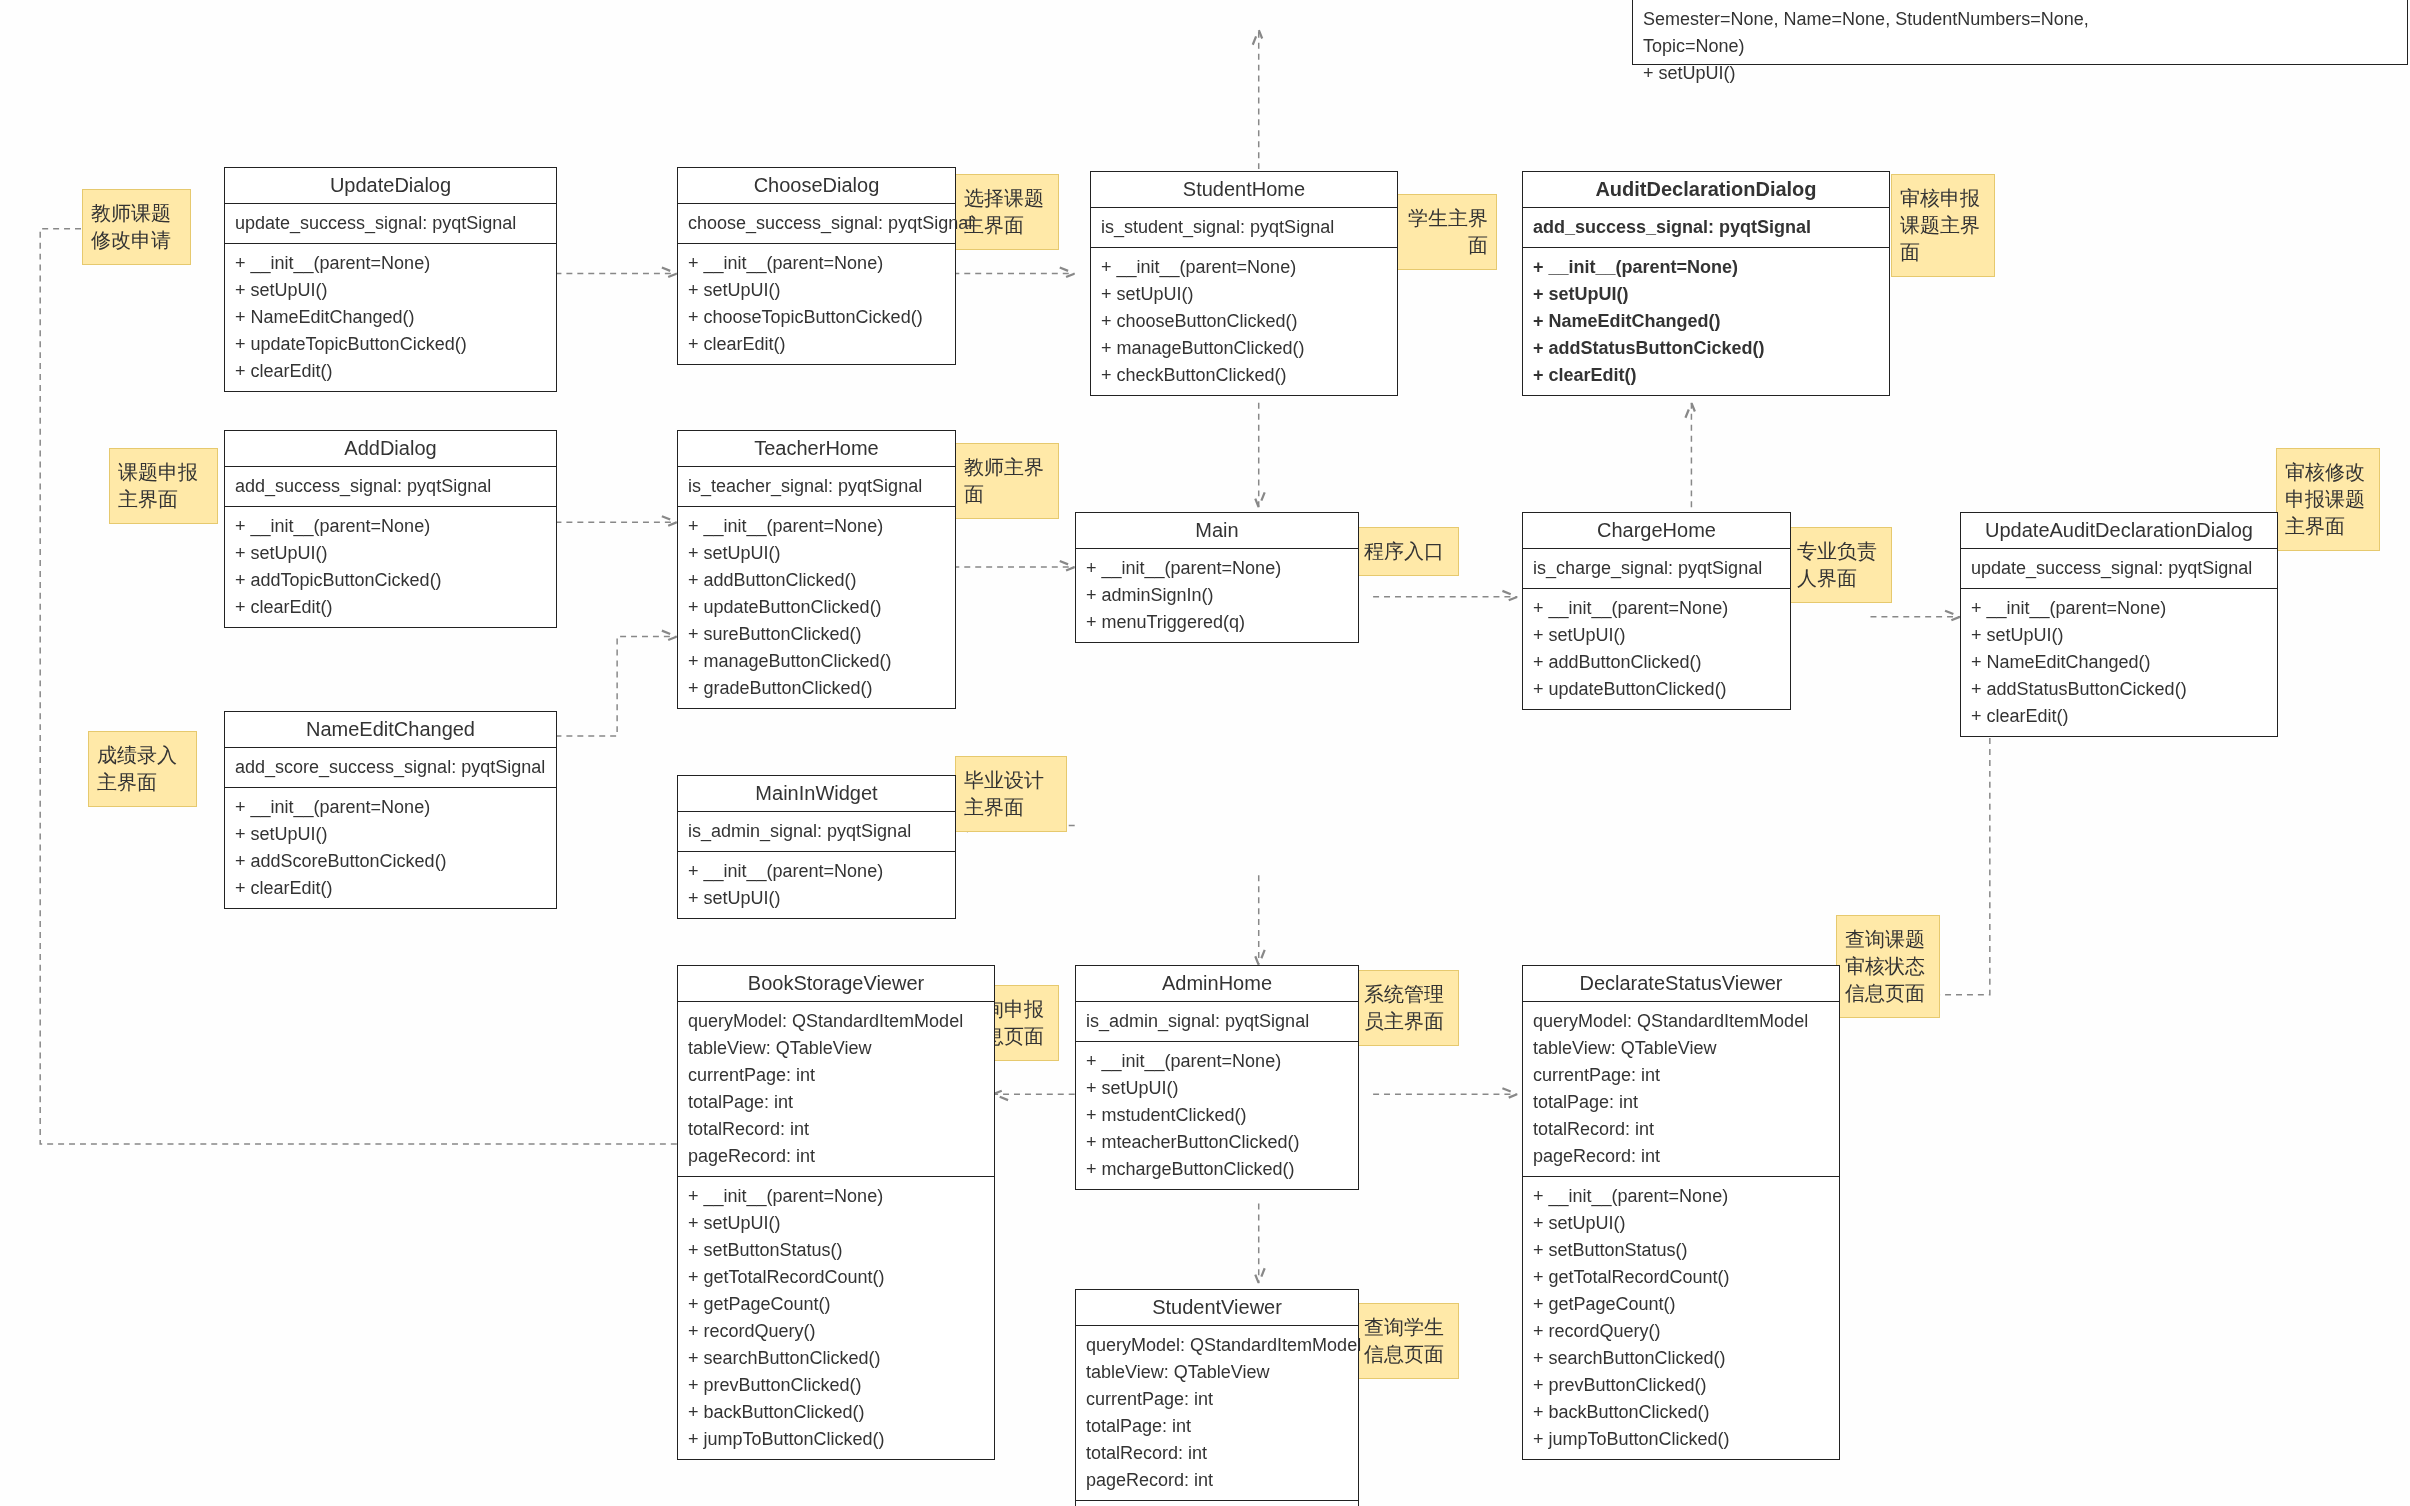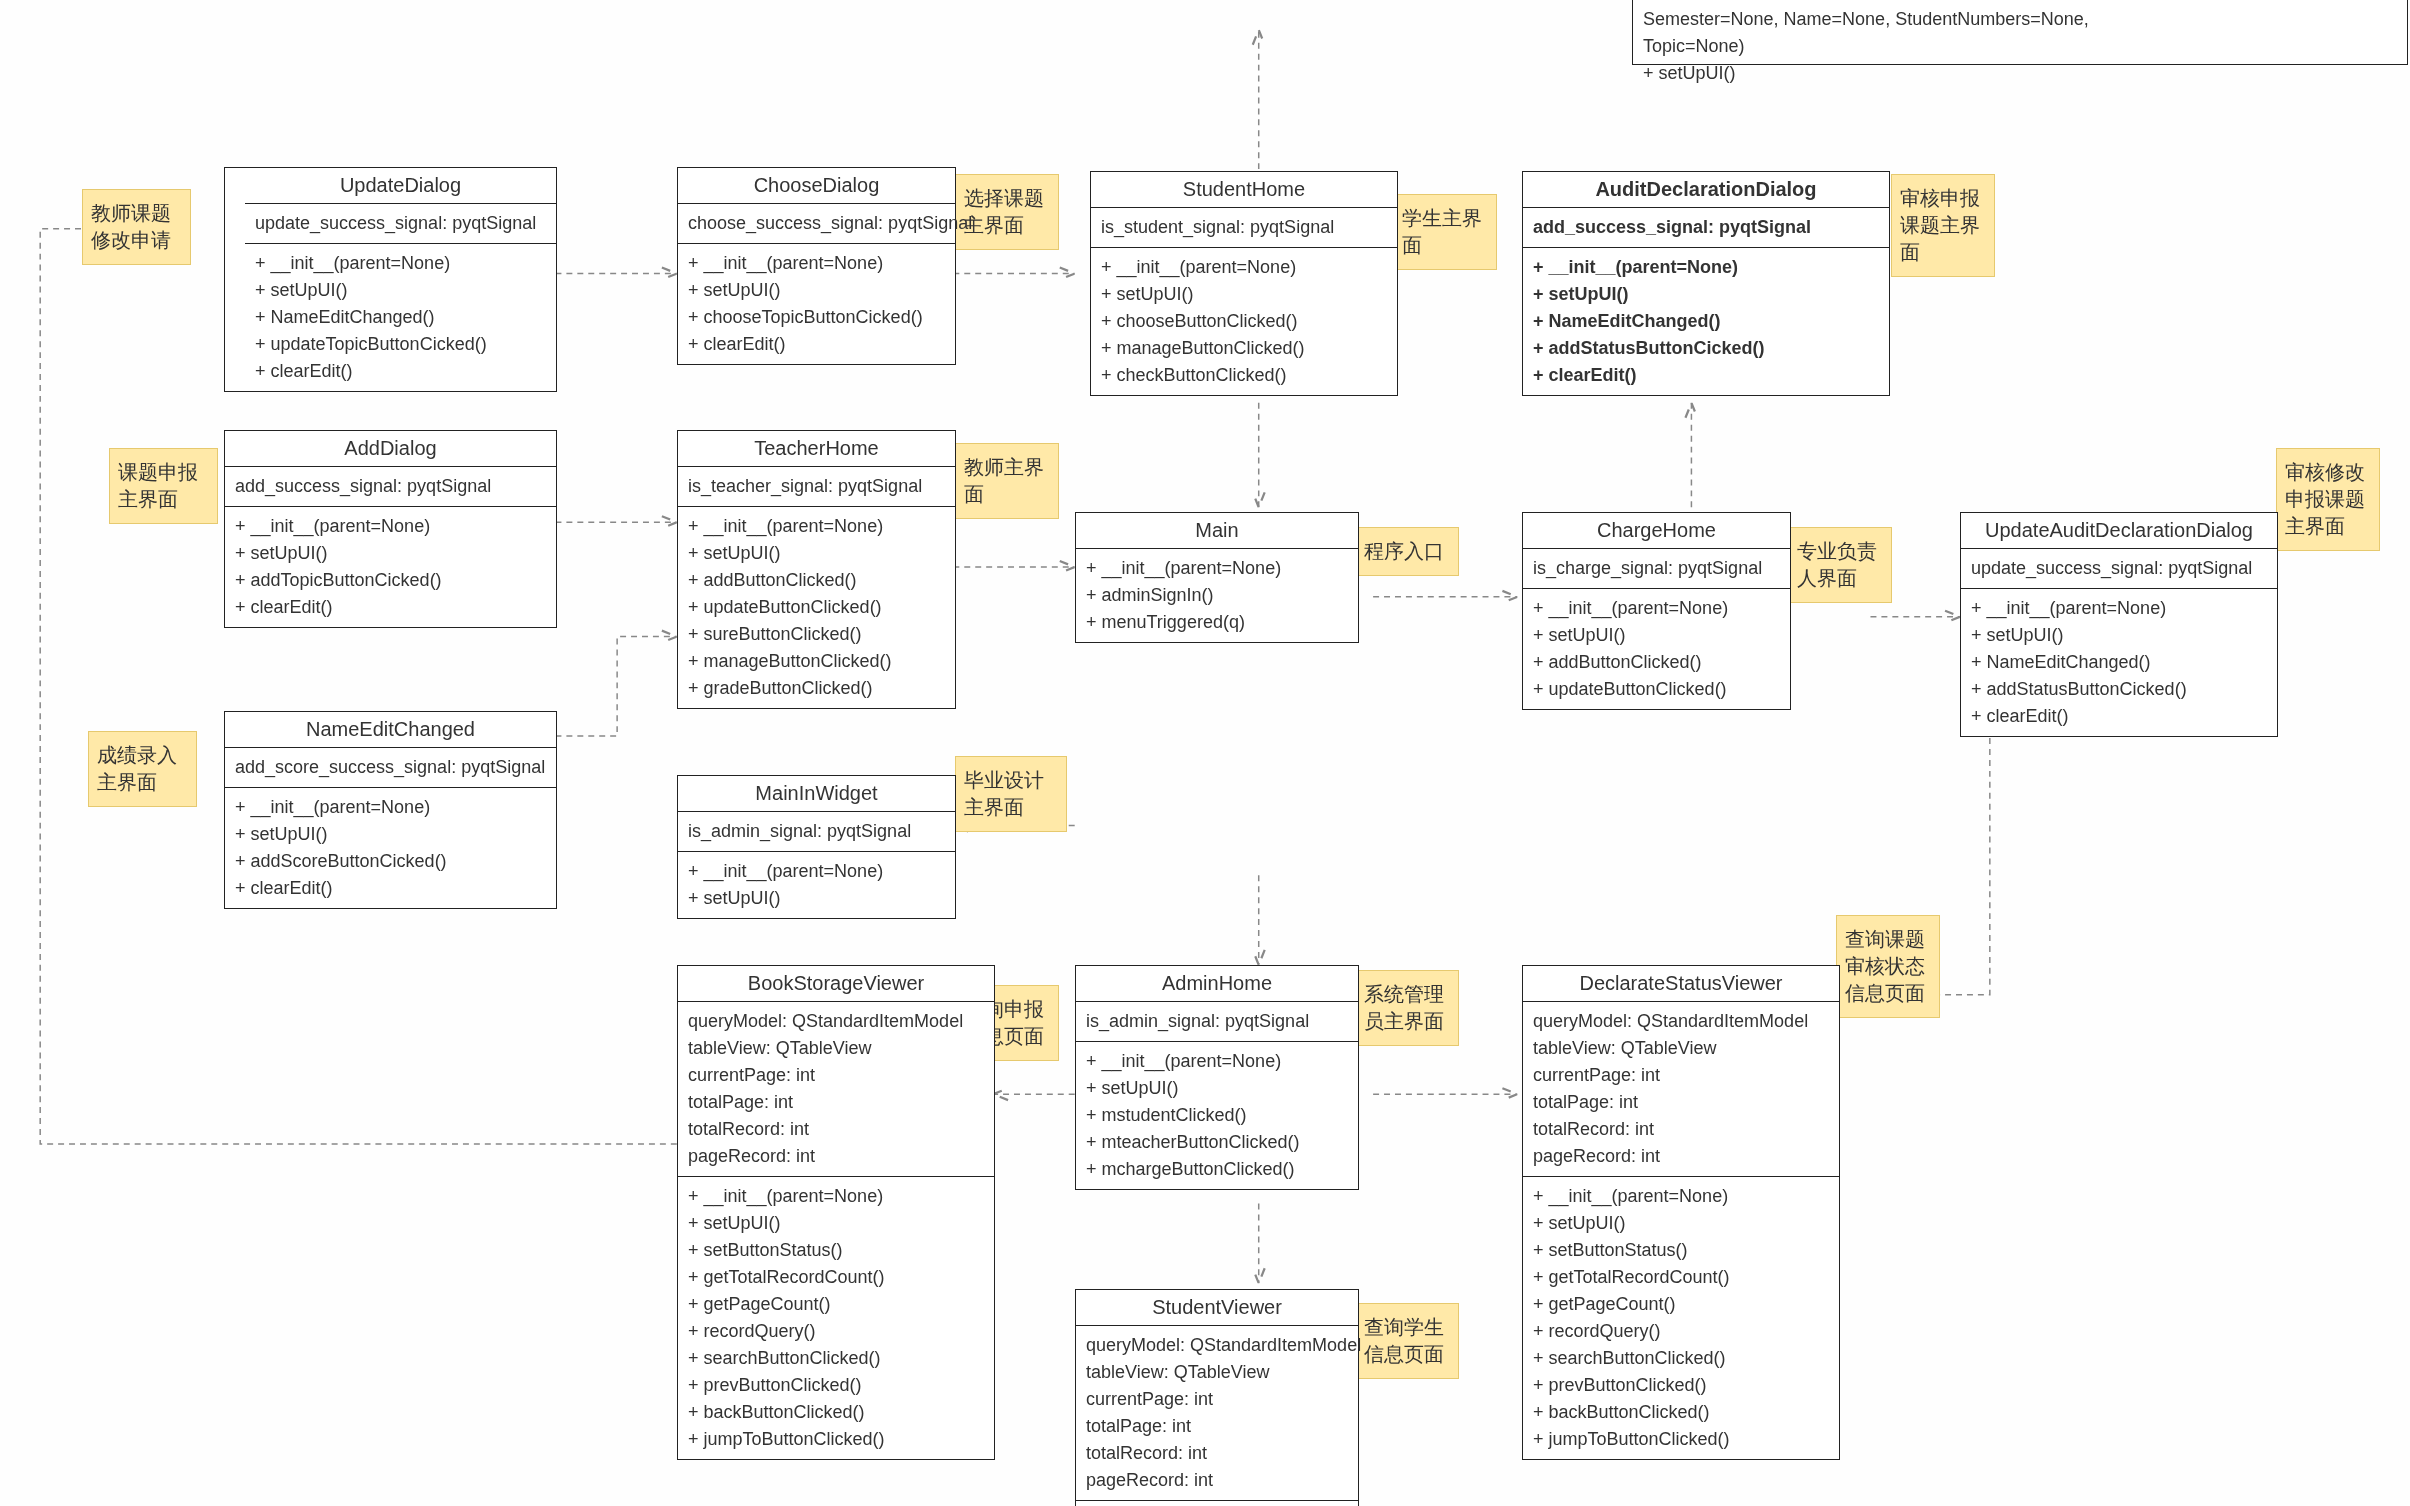--- a/index.html
+++ b/index.html
@@ -109,42 +109,42 @@
   </svg>
 
   <div class="class-box" style="left:1632px; top:0px; width:776px; height:65px; border-top:none;">
     <div class="ops" style="border:none;">Semester=None, Name=None, StudentNumbers=None,
 Topic=None)
 + setUpUI()</div>
   </div>
 
   <div class="note" style="left:82px; top:189px; width:109px;">教师课题
 修改申请</div>
-  <div class="class-box" style="left:224px; top:167px; width:333px;padding-left:20px;">
+  <div class="class-box" style="left:224px; top:167px; width:333px;">
     <div class="title">UpdateDialog</div>
     <div class="attrs">update_success_signal: pyqtSignal</div>
     <div class="ops">+ __init__(parent=None)
 + setUpUI()
 + NameEditChanged()
 + updateTopicButtonCicked()
 + clearEdit()</div>
   </div>
 
   <div class="note" style="left:955px; top:174px; width:104px;">选择课题
 主界面</div>
   <div class="class-box" style="left:677px; top:167px; width:279px;">
     <div class="title">ChooseDialog</div>
     <div class="attrs">choose_success_signal: pyqtSignal</div>
     <div class="ops">+ __init__(parent=None)
 + setUpUI()
 + chooseTopicButtonCicked()
 + clearEdit()</div>
   </div>
 
-  <div class="note" style="left:1393px; top:194px; width:104px;">学生主界
+  <div class="note" style="left:1393px; top:194px; width:104px;text-align:right;">学生主界
 面</div>
   <div class="class-box" style="left:1090px; top:171px; width:308px;">
     <div class="title">StudentHome</div>
     <div class="attrs">is_student_signal: pyqtSignal</div>
     <div class="ops">+ __init__(parent=None)
 + setUpUI()
 + chooseButtonClicked()
 + manageButtonClicked()
 + checkButtonClicked()</div>
   </div>

